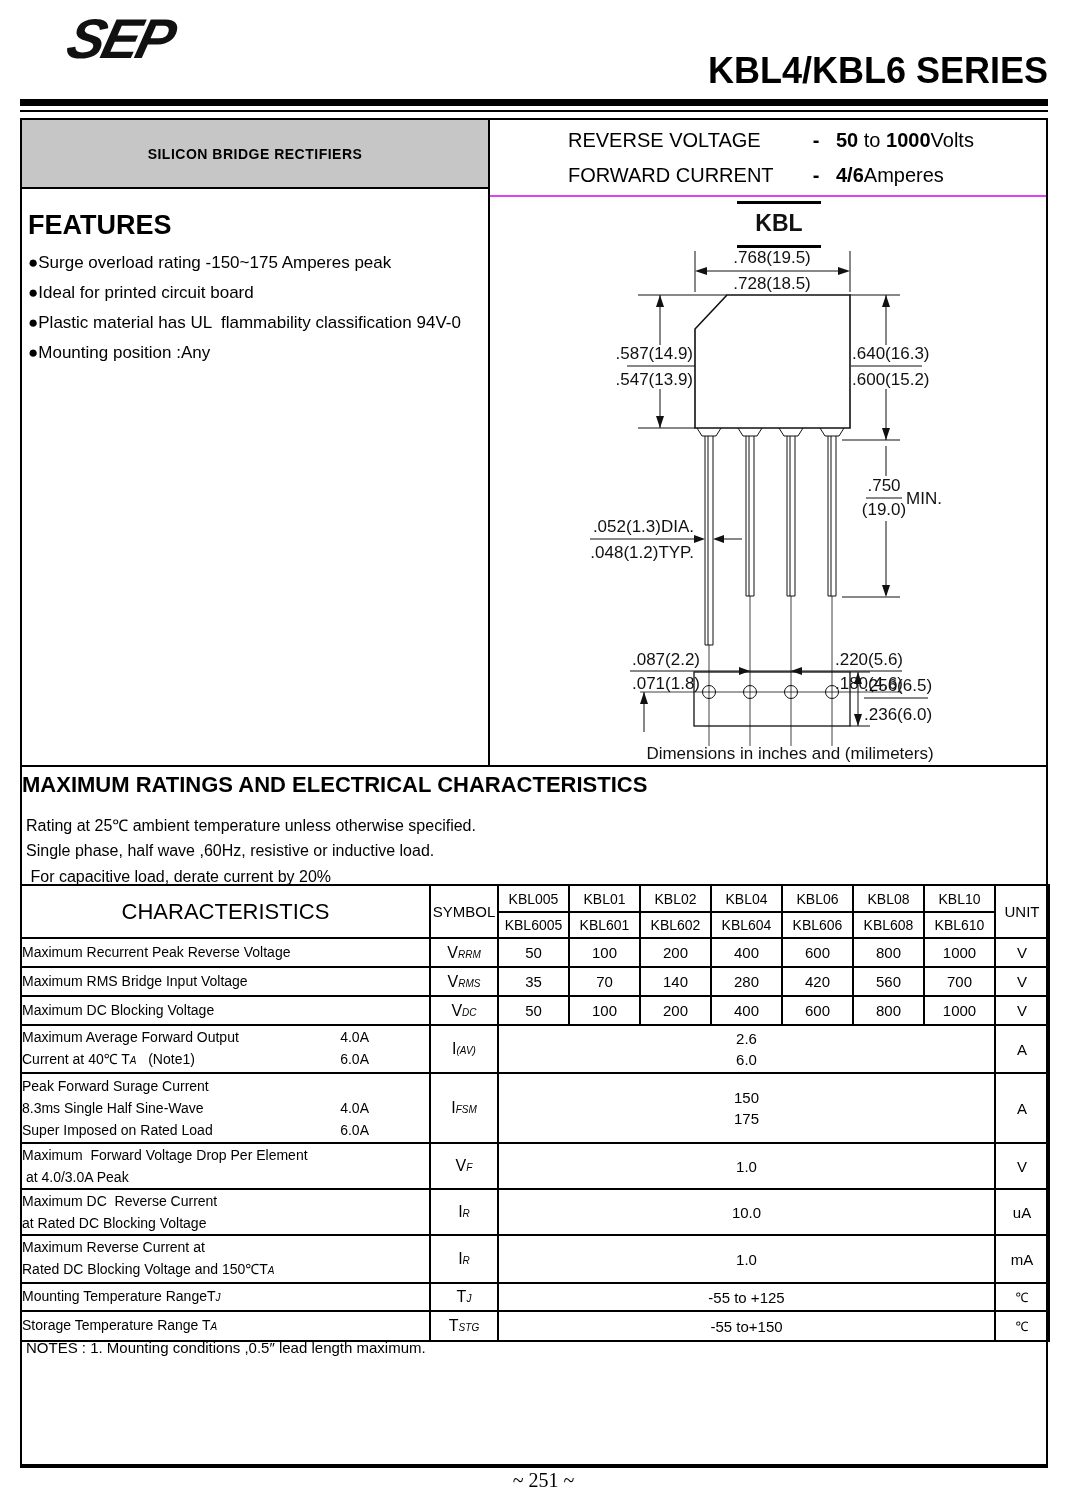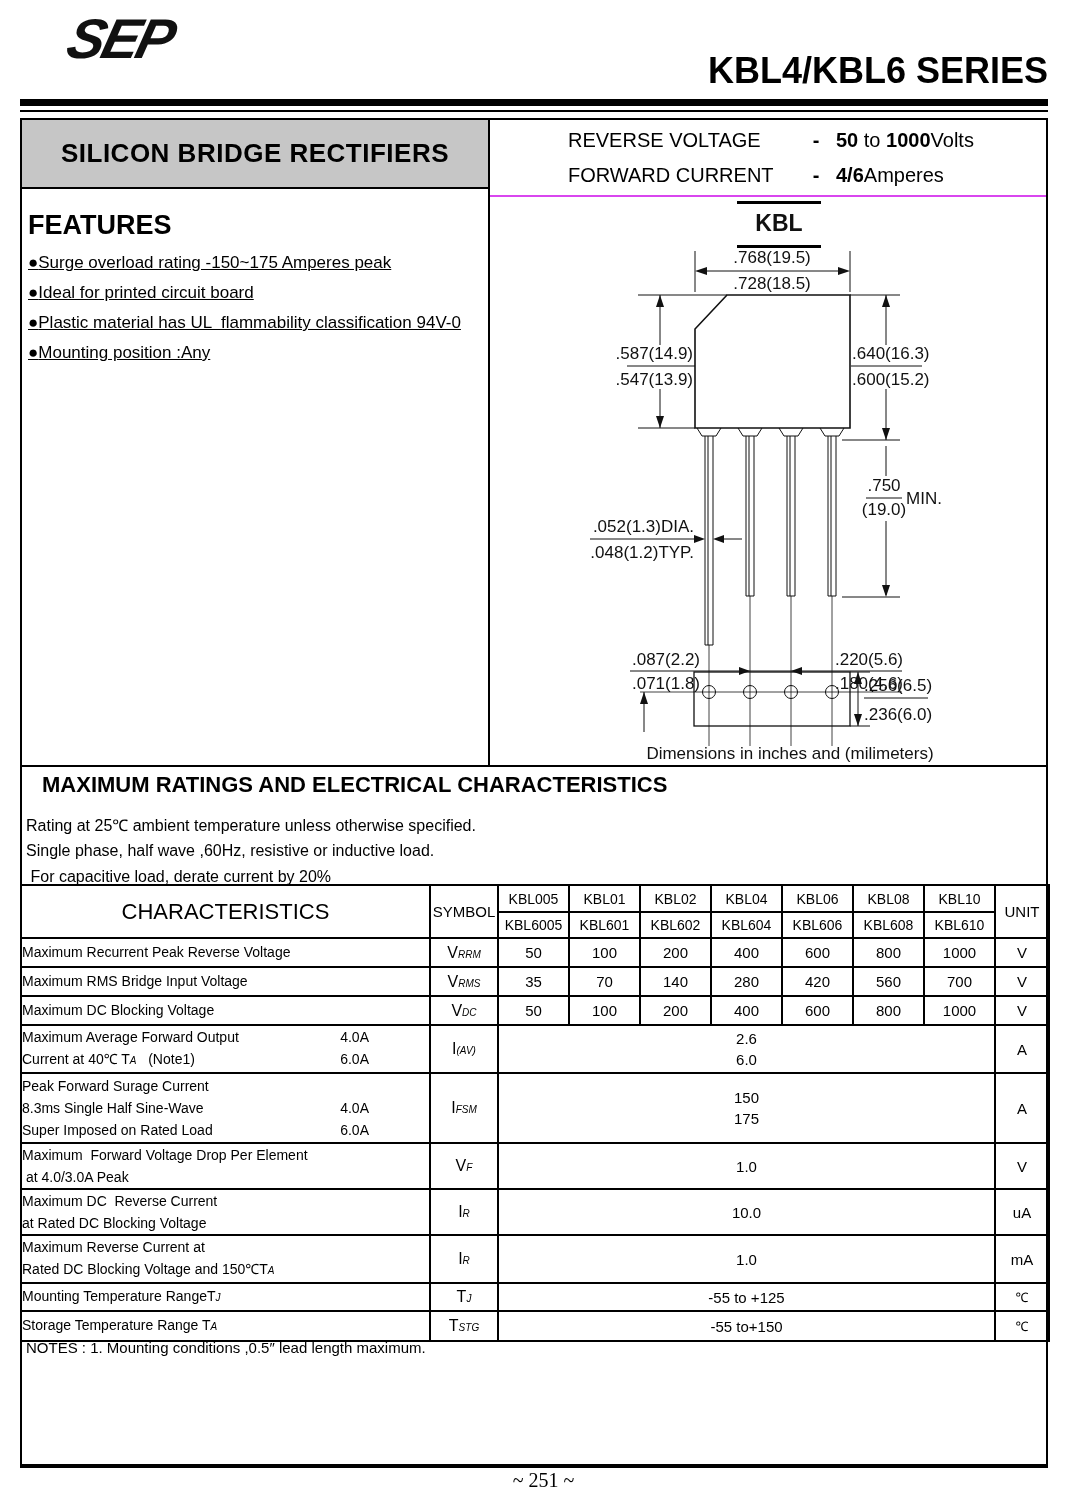--- a/index.html
+++ b/index.html
@@ -7,34 +7,34 @@
         font-family:"Liberation Sans",sans-serif;color:#000;overflow:hidden;}
   .abs{position:absolute;}
   
   .rule-thick{left:20px;top:99px;width:1028px;height:7px;background:#000;}
   .rule-thin{left:20px;top:110px;width:1028px;height:2px;background:#000;}
   .series-title{right:39px;top:50px;font-size:36px;font-weight:bold;letter-spacing:0px;}
   
   .frame{left:20px;top:118px;width:1024px;height:1344px;border:2px solid #000;border-bottom-width:4px;}
   .vdiv{left:466px;top:0;width:2px;height:645px;background:#000;}
   .gray-cell{left:0;top:0;width:466px;height:67px;background:#c6c6c6;border-bottom:2px solid #000;
-             display:flex;align-items:center;justify-content:center;font-size:26px;font-weight:bold;letter-spacing:.5px;}
+             display:flex;align-items:center;justify-content:center;font-size:14px;font-weight:bold;letter-spacing:.5px;}
   .rv-cell{left:468px;top:0;width:556px;height:77px;border-bottom:2px solid #d946ef;
            display:flex;flex-direction:column;justify-content:center;padding-left:78px;box-sizing:border-box;font-size:20px;}
   .rv-line{display:flex;align-items:baseline;line-height:35px;}
   .rv-label{display:inline-block;width:228px;}
   .rv-dash{display:inline-block;width:40px;text-align:center;font-weight:bold;}
   
   .feat-title{left:6px;top:90px;font-size:27px;font-weight:bold;}
   .feat-list{left:6px;top:133px;width:456px;font-size:17px;}
-  .feat-item{margin-bottom:11px;line-height:19px;white-space:pre-wrap;text-decoration:underline;}
+  .feat-item{margin-bottom:11px;line-height:19px;white-space:pre-wrap;}
   .pre{white-space:pre-wrap;}
   
   .sec-div{left:0;top:645px;width:1024px;height:2px;background:#000;}
-  .ratings-title{left:20px;top:652px;font-size:22px;font-weight:bold;}
+  .ratings-title{left:0;top:652px;font-size:22px;font-weight:bold;}
   .rt-line{left:4px;font-size:16px;white-space:pre-wrap;}
   
   table.rt{position:absolute;left:-2px;top:764px;border-collapse:collapse;table-layout:fixed;width:1028px;}
   table.rt td{border:2px solid #000;padding:0;vertical-align:middle;}
   td.hb{border-bottom:3px solid #000;}
   .c-char{font-size:22px;text-align:center;}
   .c-sym,.c-unit{font-size:15px;text-align:center;}
   .c-m{font-size:14px;text-align:center;border-radius:7px;}
   td.lbl{font-size:14px;padding-left:4px;line-height:19px;}
   td.sym{font-size:16px;text-align:center;}

